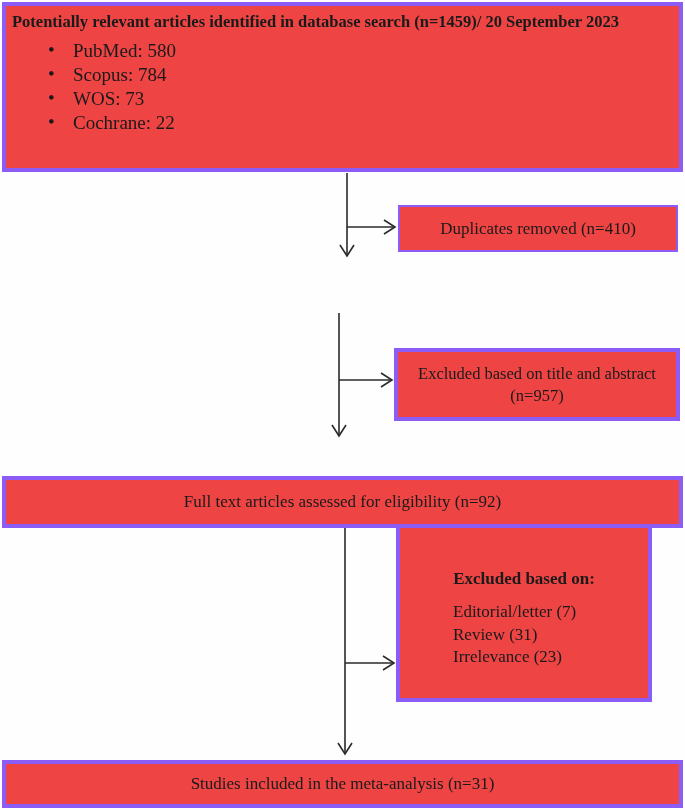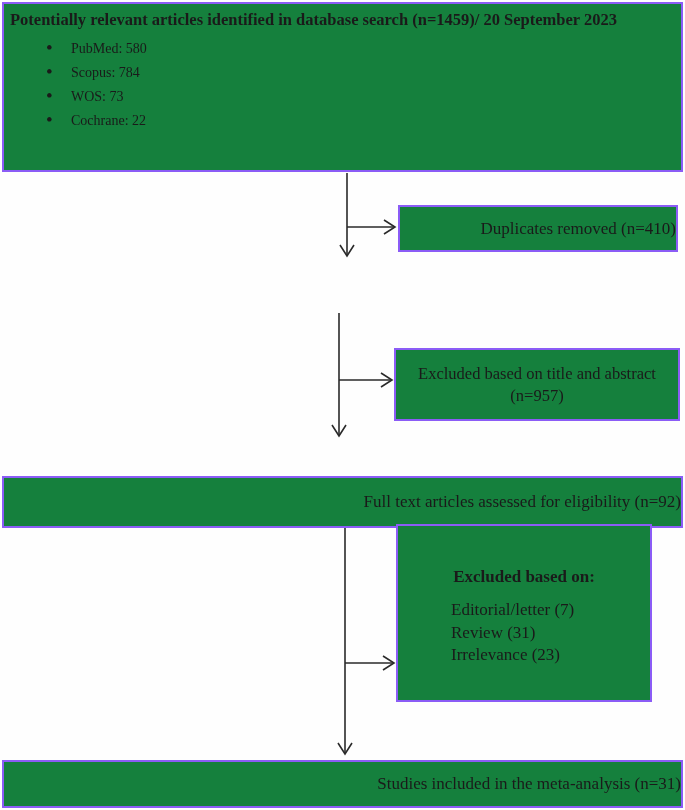--- a/index.html
+++ b/index.html
@@ -20,28 +20,28 @@
     position: absolute;
     left: 0;
     top: 0;
     width: 685px;
     height: 810px;
     pointer-events: none;
   }
   .box {
     position: absolute;
     box-sizing: border-box;
-    background: #15803d;
-    border: 2px solid #8b5cf6;
+    background: #ef4444;
+    border: 4px solid #8b5cf6;
     font-family: Liberation Serif, serif;
   }
   .center-label {
     display: flex;
     align-items: center;
-    justify-content: flex-end;
+    justify-content: center;
     text-align: center;
     font-size: 17px;
     line-height: 22px;
   }
   
   #box-identification { left: 2px;   top: 2px;   width: 681px; height: 170px; }
   #box-duplicates     { left: 398px; top: 205px; width: 280px; height: 47px;  border-width: 2px; }
   #box-screening      { left: 2px;   top: 263px; width: 681px; height: 49px;  }
   #box-excluded-title { left: 394px; top: 348px; width: 286px; height: 73px;  }
   #box-eligibility    { left: 2px;   top: 440px; width: 681px; height: 52px; margin-top: 36px;  }
@@ -53,21 +53,21 @@
     font-weight: bold;
     font-size: 16.5px;
     line-height: 20px;
     padding: 6px 6px 0 6px;
     white-space: nowrap;
   }
   .bullets {
     list-style: none;
     margin: 7px 0 0 0;
     padding: 0;
-    font-size: 14px;
+    font-size: 19px;
   }
   .bullets li {
     position: relative;
     padding-left: 67px;
     line-height: 24px;
   }
   .bullets li::before {
     content: "\2022";
     position: absolute;
     left: 42px;

